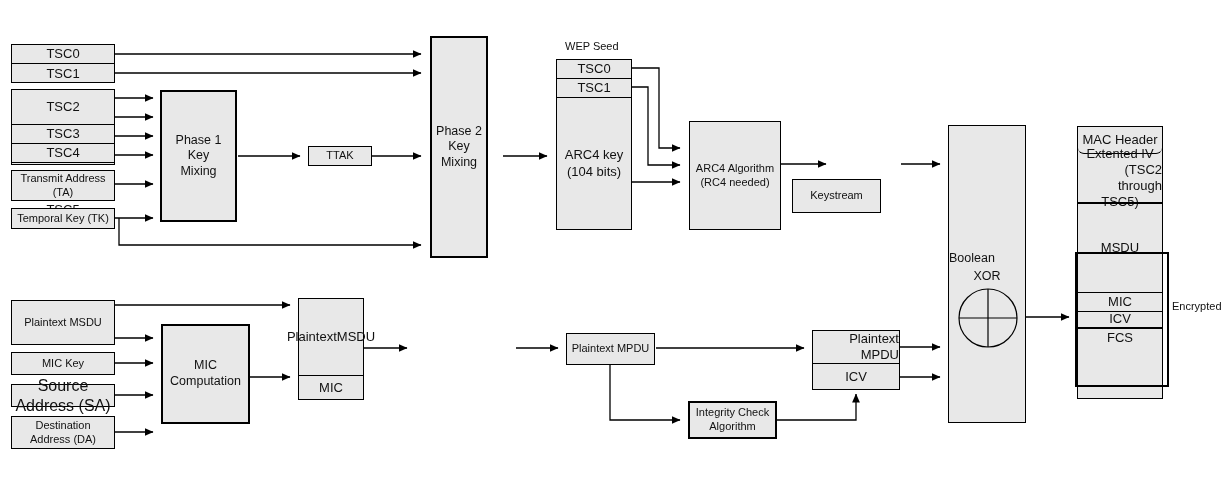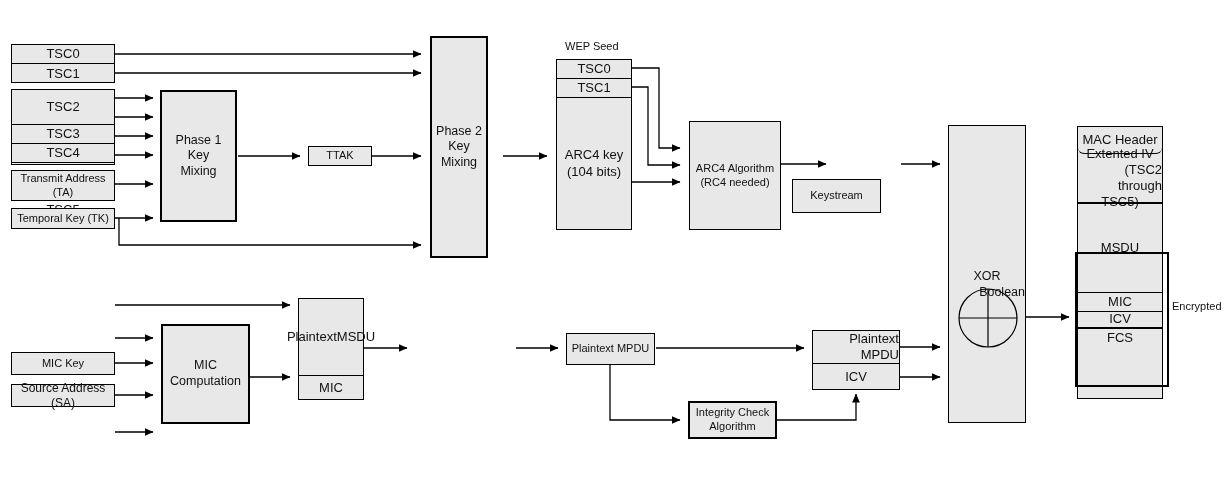--- a/index.html
+++ b/index.html
@@ -11,21 +11,21 @@
        font-size:11px;color:#111;line-height:1.25;}
   .thick{border:2px solid #000;}
   .stack{position:absolute;box-sizing:border-box;background:#e8e8e8;border:1px solid #000;
          display:flex;flex-direction:column;}
   .stack > .cell{flex:0 0 auto;box-sizing:border-box;display:flex;align-items:center;
          justify-content:center;text-align:right;font-size:13px;color:#111;line-height:1.25;
          border-bottom:1px solid #000;}
   .stack > .cell:last-child{border-bottom:none;}
   .lbl{position:absolute;font-size:11px;color:#111;}
   .big{font-size:12.5px;}
-  .tiny{font-size:12px;}
+  .tiny{font-size:16px;}
 </style>
 </head>
 <body>
 
 <div id="canvas">
 
   <svg class="links" viewBox="0 0 1224 501">
     <defs>
       <marker id="ah" markerWidth="9" markerHeight="9" refX="8.5" refY="4.5" orient="auto" markerUnits="userSpaceOnUse">
         <path d="M0,0.6 L9,4.5 L0,8.4 Z" fill="#000"></path>
@@ -142,21 +142,21 @@
     <span>ARC4 Algorithm</span>
     <span>(RC4 needed)</span>
   </div>
 
   <div class="box" style="left:792px;top:147px;width:89px;height:34px;margin-top:32px;">
     <span>Keystream</span>
   </div>
 
   <div class="box" style="left:948px;top:125px;width:78px;height:298px;">
     <div style="position:relative;width:100%;height:100%;">
-      <div class="lbl big" style="left:0;top:125px;width:100%;text-align:right;margin-top:34px;">Boolean</div>
+      <div class="lbl big" style="left:0;top:125px;width:100%;text-align:left;">Boolean</div>
       <div class="lbl big" style="left:0;top:143px;width:100%;text-align:center;">XOR</div>
       <svg style="position:absolute;left:9px;top:162px;width:60px;height:60px;" viewBox="0 0 60 60">
         <circle cx="30" cy="30" r="29" fill="none" stroke="#000" stroke-width="1.2"></circle>
         <line x1="30" y1="1" x2="30" y2="59" stroke="#000" stroke-width="1.2"></line>
         <line x1="1" y1="30" x2="59" y2="30" stroke="#000" stroke-width="1.2"></line>
       </svg>
     </div>
   </div>
 
   <div class="stack" style="left:1077px;top:126px;width:86px;height:273px;">
@@ -169,29 +169,36 @@
     <div class="cell" style="height:91px;border-top:2px solid #000;border-bottom:1px solid #000;">MSDU</div>
     <div class="cell" style="height:19px;">MIC</div>
     <div class="cell" style="height:17px;border-bottom:2px solid #000;">ICV</div>
     <div class="cell" style="height:18px;">FCS</div>
   </div>
 
   <div style="position:absolute;left:1075px;top:252px;width:90px;height:131px;border:2px solid #000;pointer-events:none;"></div>
 
   <div class="lbl" style="left:1172px;top:293px;margin-top:7px;">Encrypted</div>
 
+  <div class="box" style="left:11px;top:300px;width:104px;height:45px;">
+    <span>Plaintext MSDU</span>
+  </div>
 
   <div class="box" style="left:11px;top:352px;width:104px;height:23px;">
     <span>MIC Key</span>
   </div>
 
   <div class="box tiny" style="left:11px;top:384px;width:104px;height:23px;">
     <span>Source Address (SA)</span>
   </div>
 
+  <div class="box" style="left:11px;top:416px;width:104px;height:33px;flex-direction:column;">
+    <span>Destination</span>
+    <span>Address (DA)</span>
+  </div>
 
   <div class="box thick big" style="left:161px;top:324px;width:89px;height:100px;flex-direction:column;">
     <span>MIC</span>
     <span>Computation</span>
   </div>
 
   <div class="stack" style="left:298px;top:298px;width:66px;height:102px;">
     <div class="cell big" style="height:77px;flex-direction:row;">
       <span>Plaintext</span>
       <span>MSDU</span>

